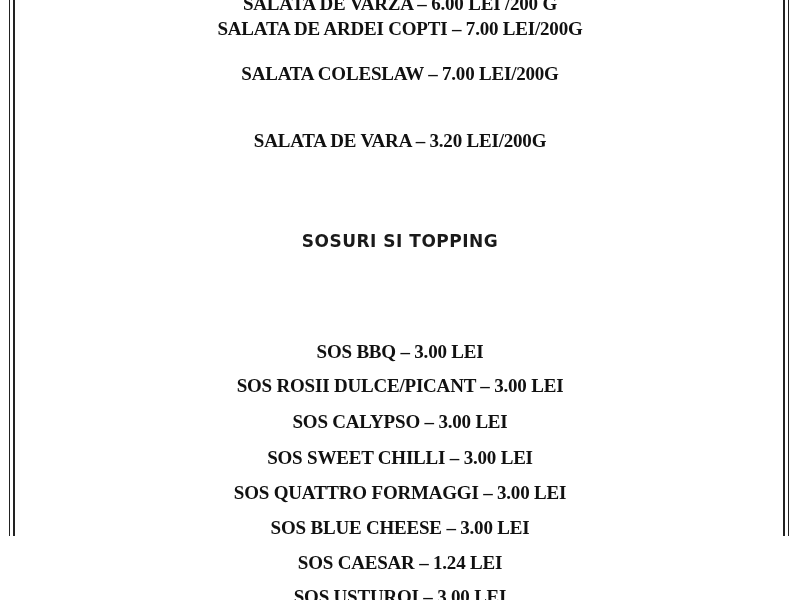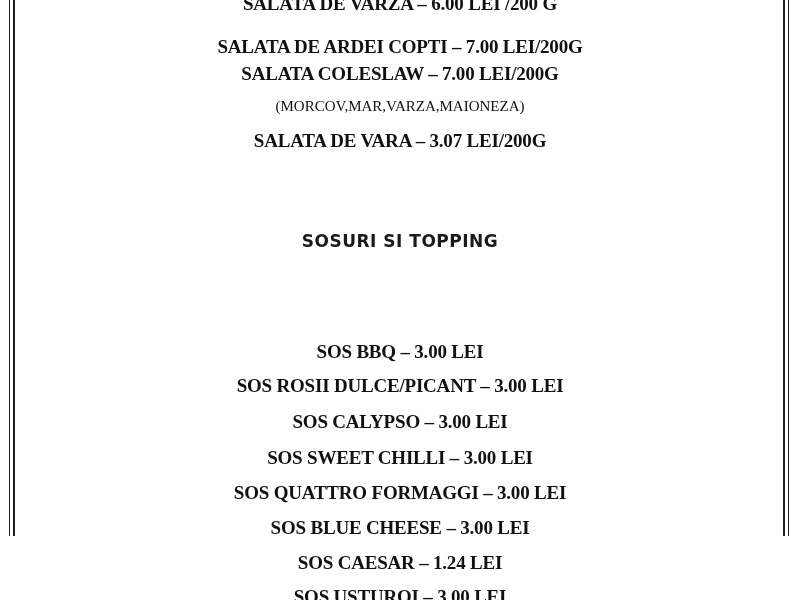--- a/index.html
+++ b/index.html
@@ -29,24 +29,23 @@
   }
 </style>
 </head>
 <body>
 
 <div class="page">
   <div class="border-left"></div>
   <div class="border-right"></div>
 
   <div class="line item" style="top:-6px;">SALATA DE VARZA – 6.00 LEI /200 G</div>
-  <div class="line item" style="top:37px;">SALATA DE ARDEI COPTI – 7.00 LEI/200G</div>
+  <div class="line item" style="top:19px;">SALATA DE ARDEI COPTI – 7.00 LEI/200G</div>
   <div class="line item" style="top:64px;">SALATA COLESLAW – 7.00 LEI/200G</div>
-  <div class="line note" style="top:99px;">(MORCOV,MAR,VARZA,MAIONEZA)</div>
-  <div class="line item" style="top:131px;">SALATA DE VARA – 3.07 LEI/200G</div>
+  <div class="line item" style="top:131px;">SALATA DE VARA – 3.20 LEI/200G</div>
 
   <div class="line heading" style="top:233px;">SOSURI SI TOPPING</div>
 
   <div class="line item" style="top:342px;">SOS BBQ – 3.00 LEI</div>
   <div class="line item" style="top:376px;">SOS ROSII DULCE/PICANT – 3.00 LEI</div>
   <div class="line item" style="top:412px;">SOS CALYPSO – 3.00 LEI</div>
   <div class="line item" style="top:448px;">SOS SWEET CHILLI – 3.00 LEI</div>
   <div class="line item" style="top:483px;">SOS QUATTRO FORMAGGI – 3.00 LEI</div>
   <div class="line item" style="top:518px;">SOS BLUE CHEESE – 3.00 LEI</div>
   <div class="line item" style="top:553px;">SOS CAESAR – 1.24 LEI</div>

